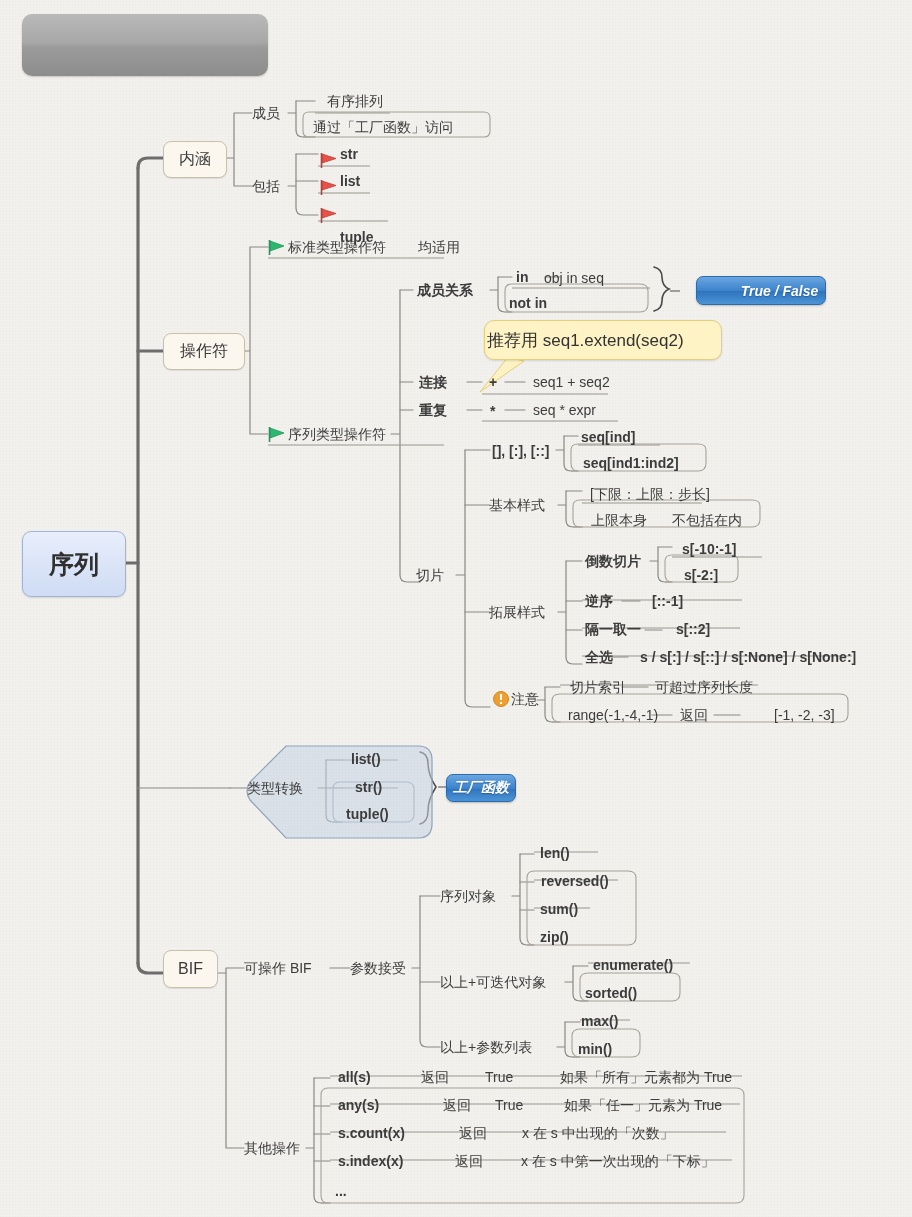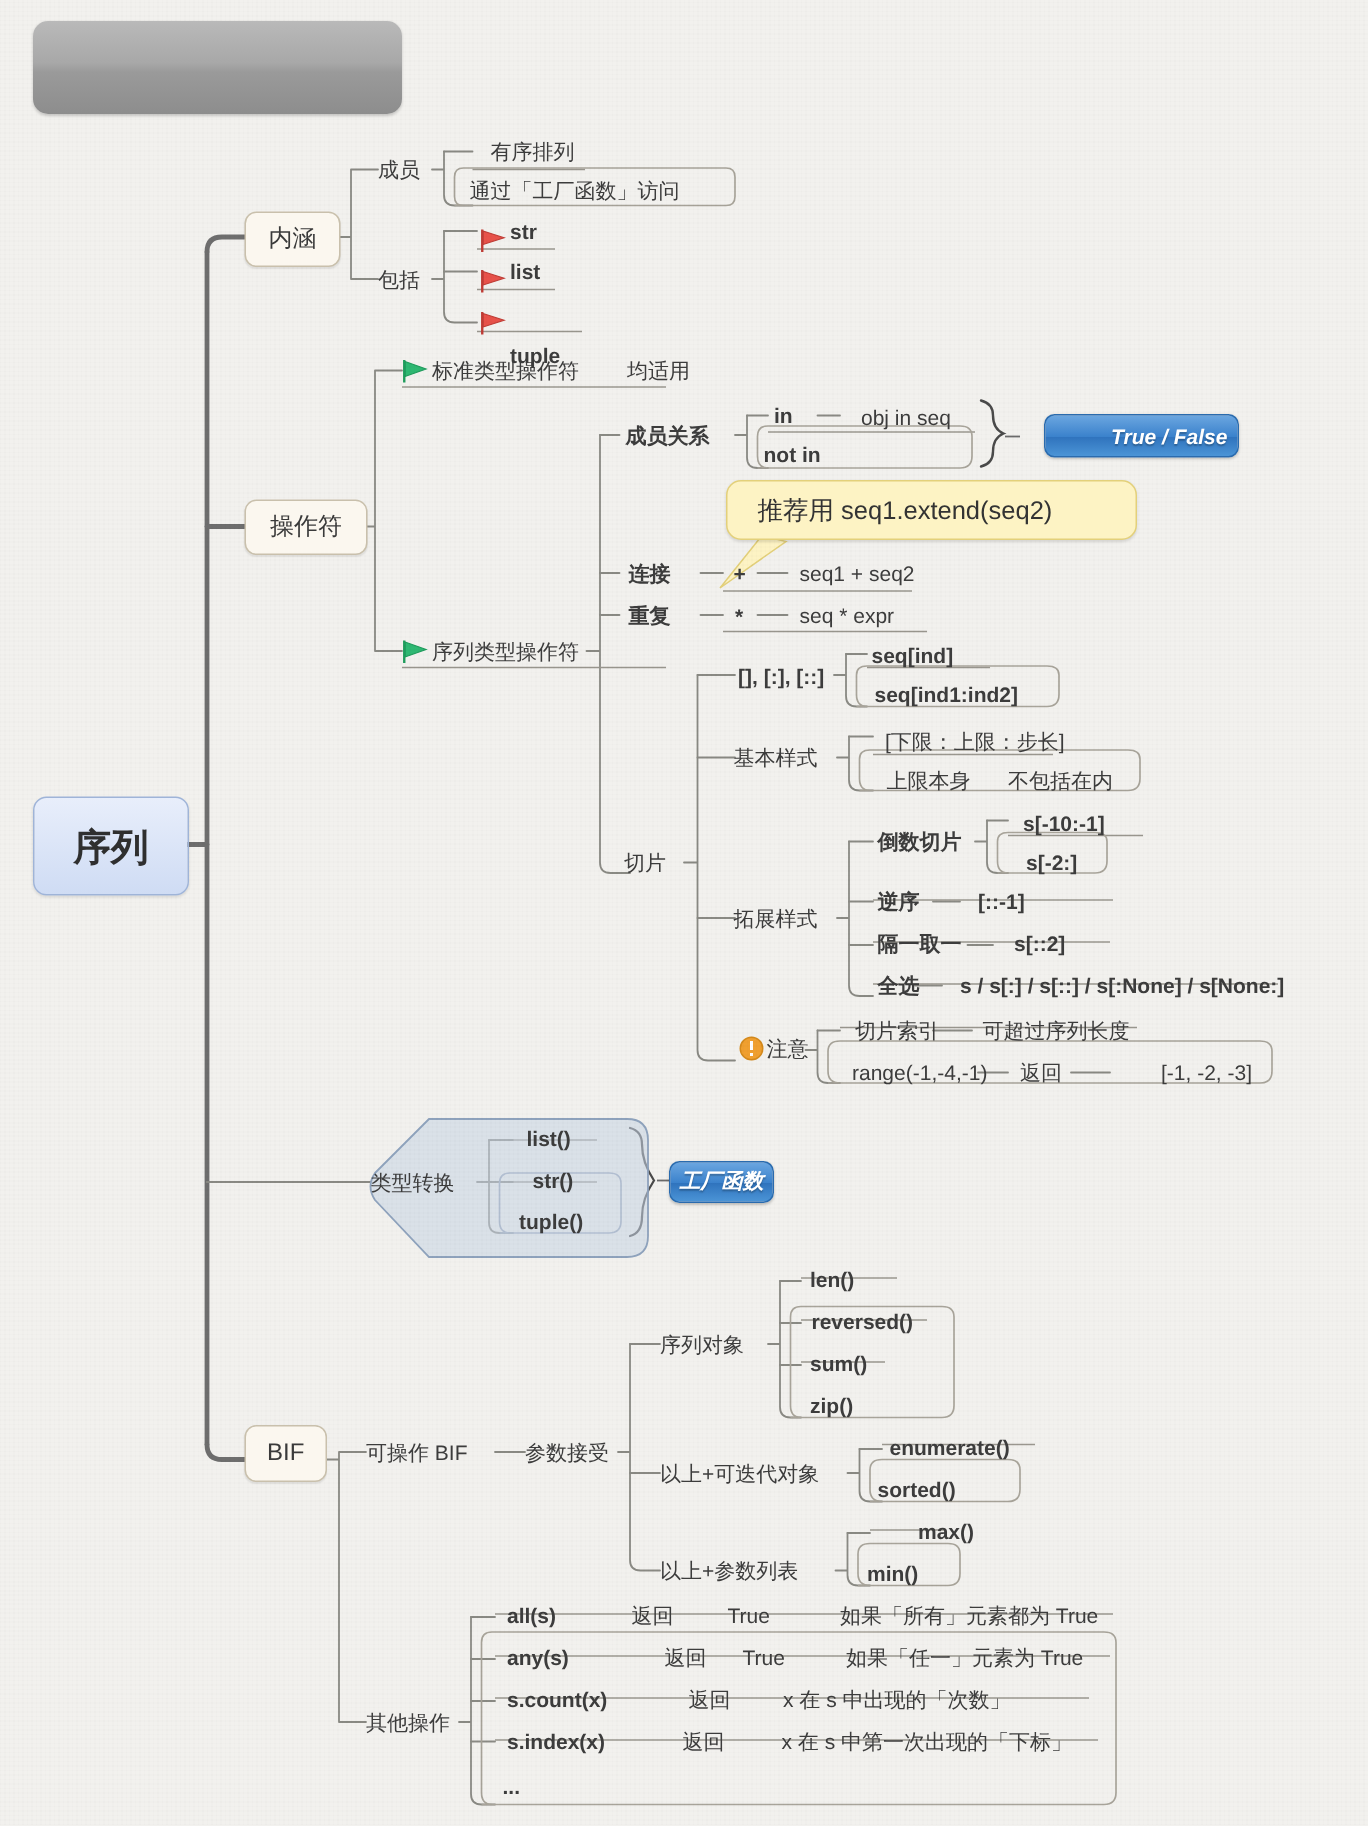--- a/index.html
+++ b/index.html
@@ -62,21 +62,21 @@
     color:#fff;font-style:italic;font-size:14px;font-weight:600;
     display:flex;align-items:center;justify-content:center;
     box-shadow:0 1px 2px rgba(0,0,0,.22);
     text-shadow:0 1px 1px rgba(0,0,0,.25);
   }
   
   .callout{
     position:absolute;
     background:#fdf3c4;border:1px solid #e3d07a;border-radius:10px;
     box-shadow:0 1px 2px rgba(0,0,0,.12);
-    display:flex;align-items:center;padding:0 20px;
+    display:flex;align-items:center;padding:0 2px;
     font-size:17px;color:#333;
   }
 </style>
 </head>
 <body>
 
 <div id="stage">
 
   <svg class="links" viewBox="0 0 912 1217">
     <g fill="none" stroke="#6e6e6e" stroke-width="3.2" stroke-linecap="round" stroke-linejoin="round">
@@ -308,21 +308,21 @@
   <div class="lbl txt b" style="left:340px;top:147px;">str</div>
   <div class="lbl txt b" style="left:340px;top:174px;">list</div>
   <div class="lbl txt b" style="left:340px;top:202px;margin-top:28px;">tuple</div>
 
   <div class="lbl txt" style="left:288px;top:240px;">标准类型操作符</div>
   <div class="lbl txt" style="left:418px;top:240px;">均适用</div>
   <div class="lbl txt" style="left:288px;top:427px;">序列类型操作符</div>
 
   <div class="lbl txt b" style="left:417px;top:283px;">成员关系</div>
   <div class="lbl txt b" style="left:516px;top:270px;">in</div>
-  <div class="lbl txt" style="left:574px;top:271px;text-align:center;">obj in seq</div>
+  <div class="lbl txt" style="left:544px;top:271px;text-align:center;">obj in seq</div>
   <div class="lbl txt b" style="left:509px;top:296px;">not in</div>
 
   <div class="pill" style="left:696px;top:276px;width:91px;height:27px;padding-left:37px;">
     <span>True / False</span>
   </div>
 
   <div class="callout" style="left:484px;top:320px;width:232px;height:38px;">
     <span>推荐用 seq1.extend(seq2)</span>
   </div>
 
@@ -383,21 +383,21 @@
   <div class="lbl txt b" style="left:540px;top:846px;">len()</div>
   <div class="lbl txt b" style="left:541px;top:874px;">reversed()</div>
   <div class="lbl txt b" style="left:540px;top:902px;">sum()</div>
   <div class="lbl txt b" style="left:540px;top:930px;">zip()</div>
 
   <div class="lbl txt" style="left:440px;top:975px;">以上+可迭代对象</div>
   <div class="lbl txt b" style="left:593px;top:958px;">enumerate()</div>
   <div class="lbl txt b" style="left:585px;top:986px;">sorted()</div>
 
   <div class="lbl txt" style="left:440px;top:1040px;">以上+参数列表</div>
-  <div class="lbl txt b" style="left:581px;top:1014px;margin-left:31px;">max()</div>
+  <div class="lbl txt b" style="left:581px;top:1014px;">max()</div>
   <div class="lbl txt b" style="left:578px;top:1042px;">min()</div>
 
   <div class="lbl txt" style="left:244px;top:1141px;">其他操作</div>
 
   <div class="lbl txt b" style="left:338px;top:1070px;">all(s)</div>
   <div class="lbl txt" style="left:421px;top:1070px;">返回</div>
   <div class="lbl txt" style="left:485px;top:1070px;">True</div>
   <div class="lbl txt" style="left:560px;top:1070px;">如果「所有」元素都为 True</div>
 
   <div class="lbl txt b" style="left:338px;top:1098px;">any(s)</div>

